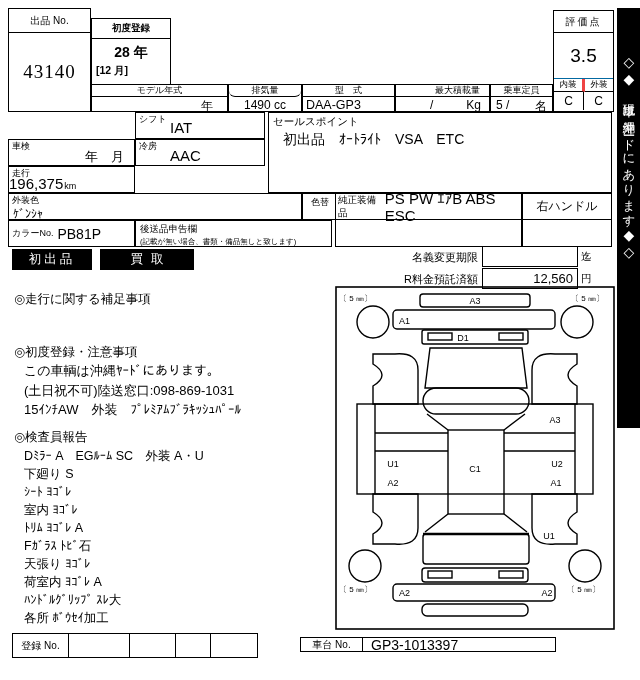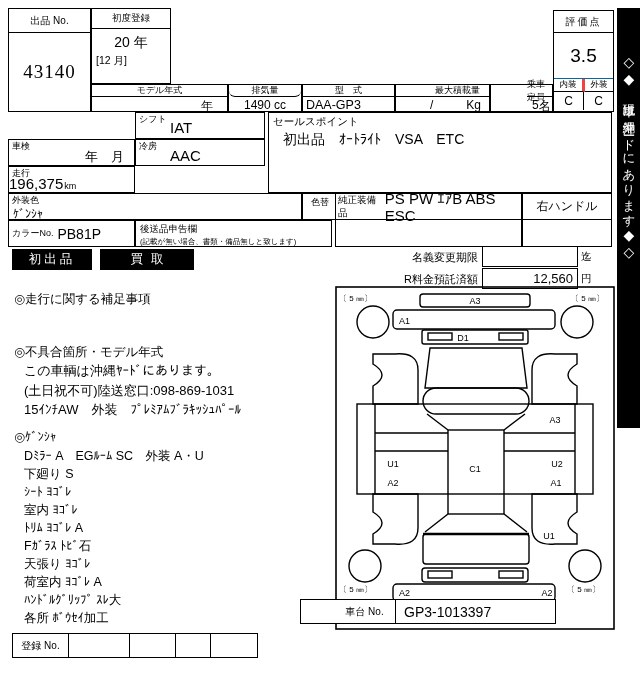--- a/index.html
+++ b/index.html
@@ -23,23 +23,23 @@
 </head>
 <body>
 
 <div class="sheet">
 
   <div class="c" style="left:8px;top:8px;width:83px;height:104px;">
     <div class="hdrstrip" style="height:24px;font-size:10px;">出品 No.</div>
     <div class="valcenter" style="height:78px;font-size:19px;letter-spacing:1px;font-family:Liberation Serif, serif;">43140</div>
   </div>
 
-  <div class="c" style="left:91px;top:8px;width:80px;height:76px;">
+  <div class="c" style="left:91px;top:18px;width:80px;height:76px;font-weight:bold;">
     <div class="hdrstrip" style="height:20px;font-size:9.5px;">初度登録</div>
-    <div style="text-align:center;font-size:14px;margin-top:5px;">20 年</div>
+    <div style="text-align:center;font-size:14px;margin-top:5px;">28 年</div>
     <div style="font-size:10.5px;padding-left:4px;margin-top:2px;">[12 月]</div>
   </div>
 
 
   <div class="c" style="left:91px;top:84px;width:137px;height:28px;">
     <div class="hdrstrip" style="height:12px;font-size:9px;">モデル年式</div>
     <div style="font-size:12px;text-align:right;padding:1px 14px 0 0;">年</div>
   </div>
   <div class="c" style="left:228px;top:84px;width:74px;height:28px;">
     <div class="hdrstrip" style="height:12px;font-size:9px;border-radius:6px;">排気量</div>
@@ -49,21 +49,21 @@
     <div class="hdrstrip" style="height:12px;font-size:9px;">型　式</div>
     <div style="font-size:12.5px;padding:1px 0 0 3px;">DAA-GP3</div>
   </div>
   <div class="c" style="left:395px;top:84px;width:95px;height:28px;">
     <div class="hdrstrip" style="height:12px;font-size:9px;padding-left:30px;">最大積載量</div>
     <div style="font-size:12px;display:flex;justify-content:space-between;padding:1px 8px 0 34px;">
       <span>/</span>
       <span>Kg</span>
     </div>
   </div>
-  <div class="c" style="left:490px;top:84px;width:63px;height:28px;padding-left:36px;">
+  <div class="c" style="left:490px;top:84px;width:63px;height:28px;">
     <div class="hdrstrip" style="height:12px;font-size:9px;">乗車定員</div>
     <div style="font-size:12px;display:flex;justify-content:space-between;padding:1px 5px 0 5px;">
       <span>5 /</span>
       <span>名</span>
     </div>
   </div>
 
   <div class="c" style="left:553px;top:10px;width:61px;height:102px;">
     <div class="hdrstrip" style="height:22px;font-size:10px;letter-spacing:2px;">評価点</div>
     <div class="valcenter" style="height:46px;font-size:19px;border-bottom:1px solid #0369a1;box-sizing:border-box;">3.5</div>
@@ -144,23 +144,23 @@
   </div>
   <div class="abs" style="left:581px;top:250px;font-size:10.5px;">迄</div>
 
   <div class="feelabel" style="left:370px;top:272px;width:108px;text-align:right;">R料金預託済額</div>
   <div class="feebox" style="left:482px;top:268px;width:96px;height:21px;justify-content:flex-end;">
     <span style="font-size:13px;padding-right:4px;">12,560</span>
   </div>
   <div class="abs" style="left:581px;top:272px;font-size:10.5px;">円</div>
 
   <div class="title" style="left:14px;top:291px;">◎走行に関する補足事項</div>
-  <div class="title" style="left:14px;top:344px;">◎不具合箇所・モデル年式</div>
+  <div class="title" style="left:14px;top:344px;">◎初度登録・注意事項</div>
   <div class="linelist" style="left:24px;top:361px;font-size:13px;line-height:19.5px;"><div>この車輌は沖縄ﾔｰﾄﾞにあります。</div><div>(土日祝不可)陸送窓口:098-869-1031</div><div>15ｲﾝﾁAW　外装　ﾌﾟﾚﾐｱﾑﾌﾞﾗｷｯｼｭﾊﾟｰﾙ</div></div>
-  <div class="title" style="left:14px;top:429px;">◎ｹﾞﾝｼｬ</div>
+  <div class="title" style="left:14px;top:429px;">◎検査員報告</div>
   <div class="linelist" style="left:24px;top:447px;"><div>Dﾐﾗｰ A　EGﾙｰﾑ SC　外装 A・U</div><div>下廻り S</div><div>ｼｰﾄ ﾖｺﾞﾚ</div><div>室内 ﾖｺﾞﾚ</div><div>ﾄﾘﾑ ﾖｺﾞﾚ A</div><div>Fｶﾞﾗｽ ﾄﾋﾞ石</div><div>天張り ﾖｺﾞﾚ</div><div>荷室内 ﾖｺﾞﾚ A</div><div>ﾊﾝﾄﾞﾙｸﾞﾘｯﾌﾟ ｽﾚ大</div><div>各所 ﾎﾞｳｾｲ加工</div></div>
 
   <svg class="abs" style="left:335px;top:286px;" width="280" height="344" viewBox="0 0 280 344">
     <g fill="none" stroke="#000" stroke-width="1.4">
       <rect x="1" y="1" width="278" height="342" stroke-width="1.6"></rect>
 
       <circle cx="38" cy="36" r="16"></circle>
       <circle cx="242" cy="36" r="16"></circle>
       <circle cx="30" cy="280" r="16"></circle>
       <circle cx="250" cy="280" r="16"></circle>
@@ -215,18 +215,18 @@
     </g>
   </svg>
 
   <div class="c" style="left:12px;top:633px;width:246px;height:25px;display:flex;">
     <div class="valcenter" style="width:56px;font-size:10px;border-right:1px solid #000;box-sizing:border-box;">登録 No.</div>
     <div style="width:61px;border-right:1px solid #000;box-sizing:border-box;"></div>
     <div style="width:46px;border-right:1px solid #000;box-sizing:border-box;"></div>
     <div style="width:35px;border-right:1px solid #000;box-sizing:border-box;"></div>
     <div style="flex:1;"></div>
   </div>
-  <div class="c" style="left:300px;top:599px;width:256px;height:25px;display:flex;padding-left:33px;">
+  <div class="c" style="left:300px;top:637px;width:256px;height:15px;display:flex;">
     <div class="valcenter" style="width:62px;font-size:10px;border-right:1px solid #000;box-sizing:border-box;">車台 No.</div>
     <div style="display:flex;align-items:center;padding-left:8px;font-size:14px;">GP3-1013397</div>
   </div>
 
 </div>
 
 </body></html>

